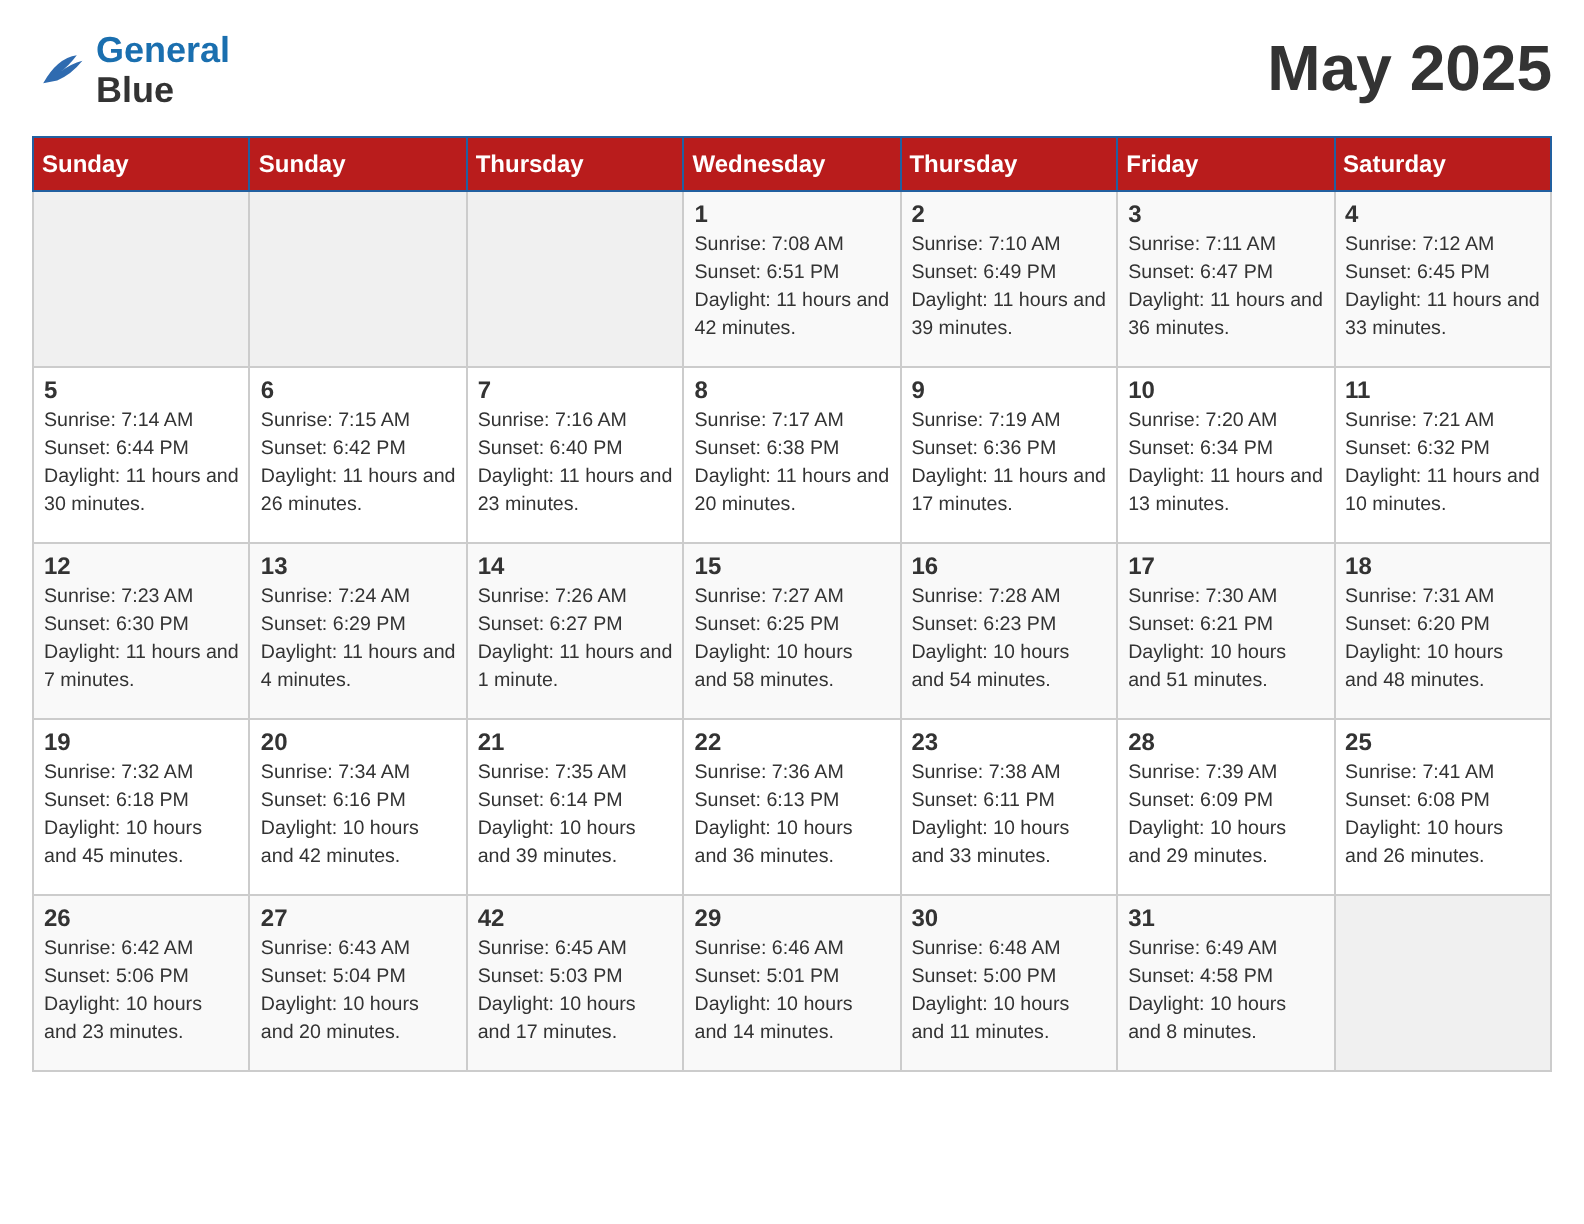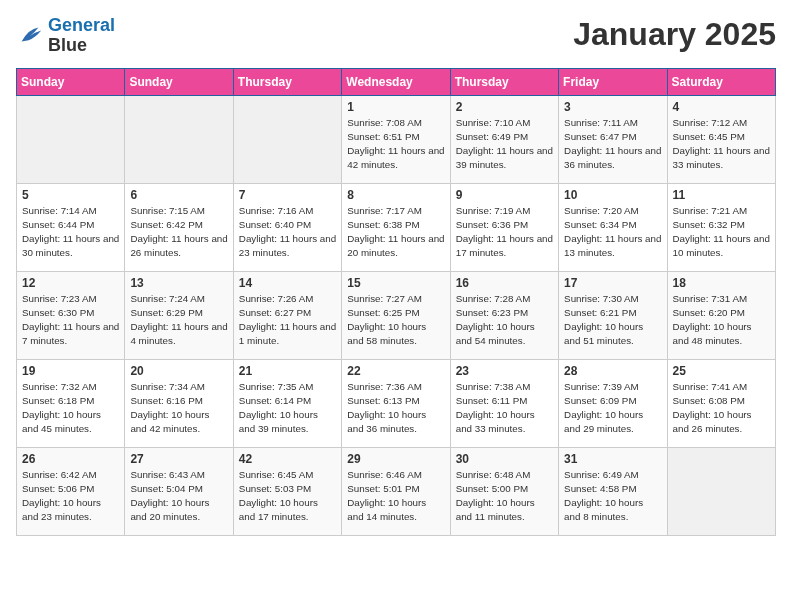--- a/index.html
+++ b/index.html
@@ -47,21 +47,21 @@
       font-size: 15px;
       color: #555;
       font-style: italic;
     }
     table {
       width: 100%;
       border-collapse: collapse;
       font-size: 10.5px;
     }
     thead th {
-      background-color: #ec4899;
+      background-color: #b91c1c;
       color: #fff;
       padding: 6px 4px;
       text-align: left;
       font-size: 12px;
       font-weight: bold;
       border: 1px solid #2260a0;
     }
     tbody td {
       border: 1px solid #ccc;
       vertical-align: top;
@@ -96,21 +96,21 @@
 <div class="header">
   <div class="logo">
     <svg class="logo-bird" viewBox="0 0 40 40">
       <path d="M8 28 Q18 10 32 8 Q26 16 20 20 Q28 14 36 12 Q28 22 18 26 Z" fill="#2f6bb0"></path>
     </svg>
     <div class="logo-text">
       <span>General</span><br><span style="color:#333">Blue</span>
     </div>
   </div>
   <div class="title-block">
-    <div class="month-title">January 2025</div>
+    <div class="month-title">May 2025</div>
   </div>
 </div>
 
 <table>
   <thead>
     <tr>
     <th>Sunday</th>
         <th>Sunday</th>
         <th>Thursday</th>
         <th>Wednesday</th>

